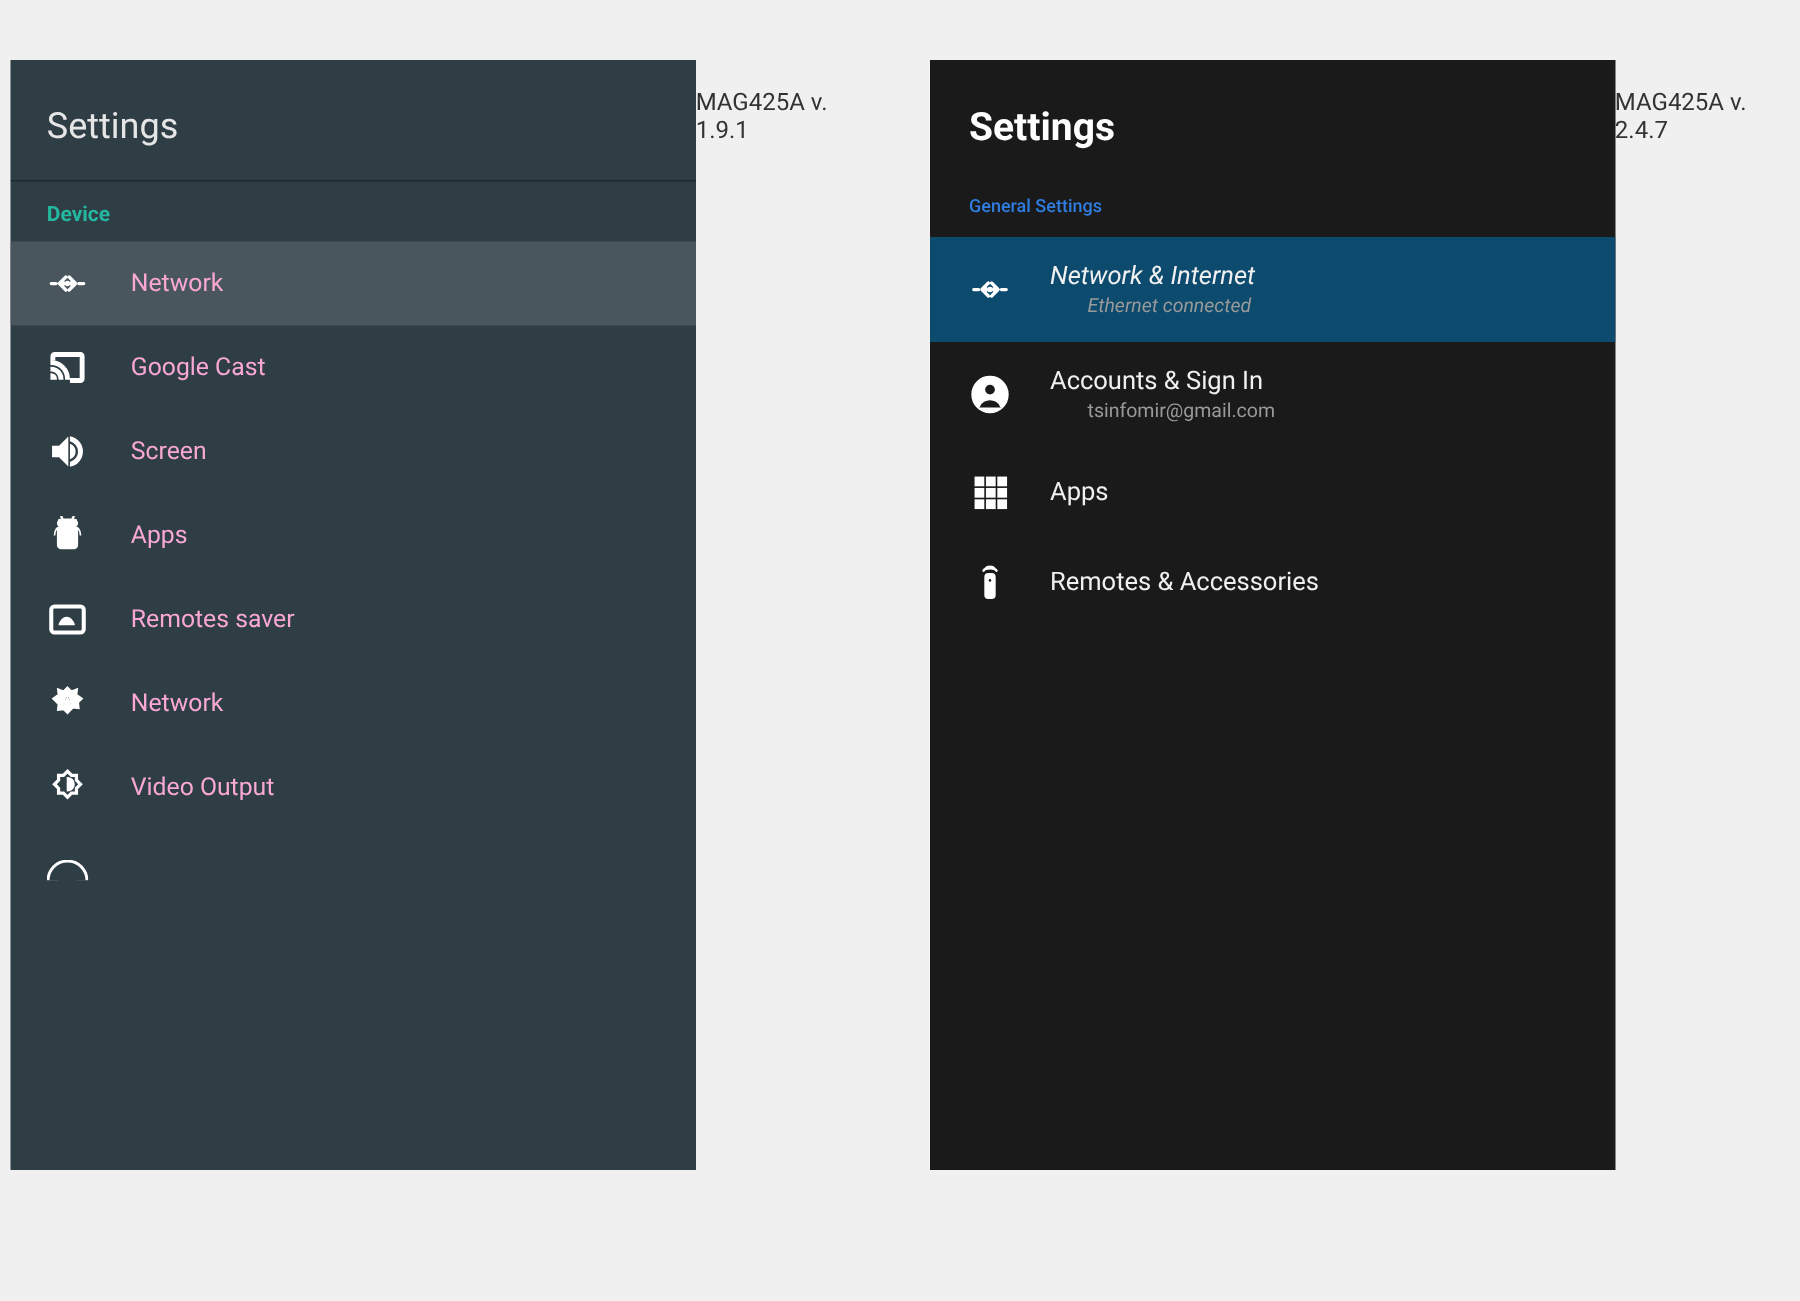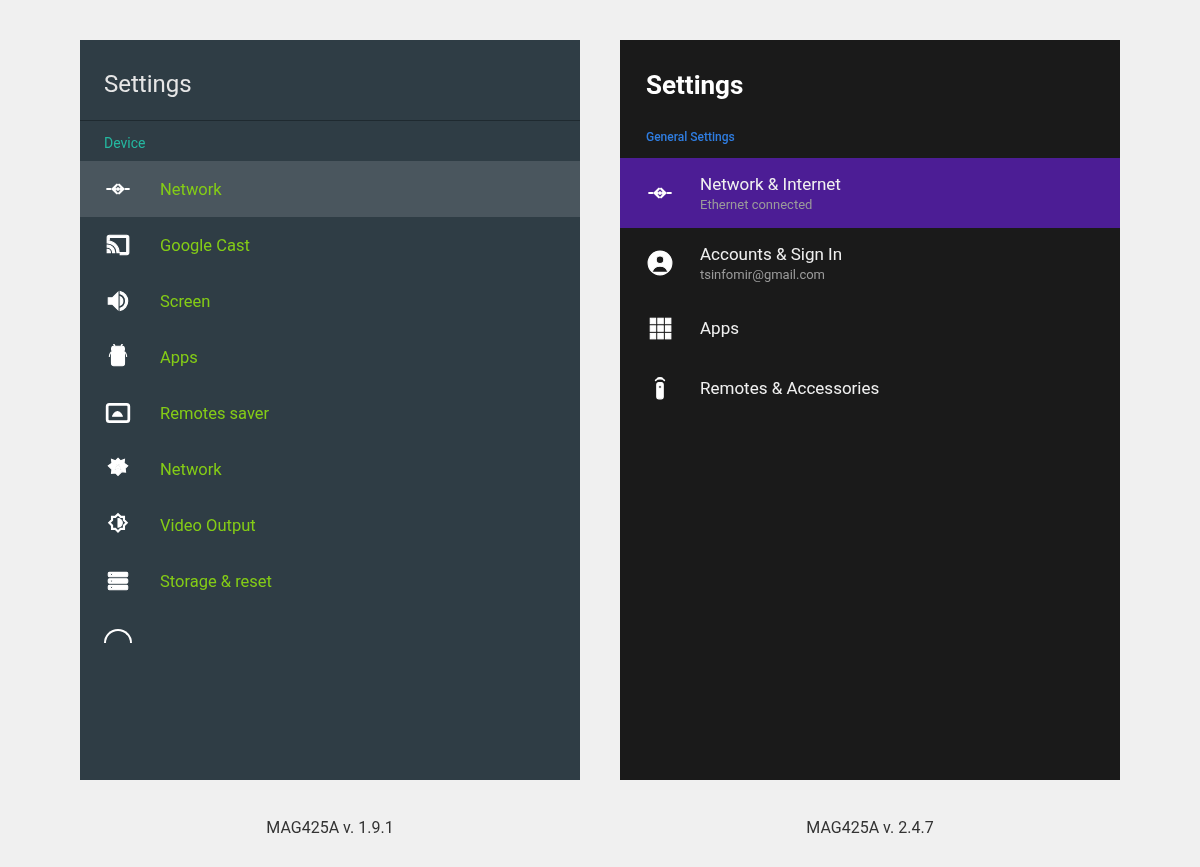--- a/index.html
+++ b/index.html
@@ -9,23 +9,21 @@
     width: 1200px;
     height: 867px;
     display: flex;
     justify-content: center;
     align-items: flex-start;
     gap: 40px;
     padding: 40px 80px;
   }
   .panel-wrap {
     display: flex;
-    flex-direction: column;
-    align-items: center;
-    gap: 20px;
+    flex-direction: row;
   }
   .panel {
     width: 500px;
     height: 740px;
     overflow: hidden;
     position: relative;
   }
   .panel-left { background: #2f3d45; }
   .panel-right { background: #1a1a1a; }
   .caption {
@@ -39,27 +37,28 @@
     padding: 30px 24px 22px;
     color: #e6e6e6;
     font-size: 24px;
     font-weight: 400;
     border-bottom: 1px solid #1f2a30;
   }
   .section-l {
     padding: 14px 24px 10px;
     color: #24b8a0;
     font-size: 14px;
+    font-weight: bold;
   }
   .item-l {
     display: flex;
     align-items: center;
     gap: 28px;
     padding: 14px 24px;
-    color: #84cc16;
+    color: #f9a8d4;
     font-size: 16.5px;
     cursor: pointer;
   }
   .item-l.selected { background: #4a565e; }
   .icon-l {
     width: 28px;
     height: 28px;
     display: flex;
     align-items: center;
     justify-content: center;
@@ -82,25 +81,26 @@
   }
   .item-r {
     display: flex;
     align-items: center;
     gap: 26px;
     padding: 16px 26px;
     color: #f0f0f0;
     font-size: 17px;
     cursor: pointer;
   }
-  .item-r.selected { background: #4c1d95; }
+  .item-r.selected { background: #0c4a6e; font-style: italic; }
   .item-r .sub {
     font-size: 13px;
     color: #9a9a9a;
     margin-top: 3px;
+    margin-left: 25px;
   }
   .item-r .txt { display: flex; flex-direction: column; }
   .icon-r {
     width: 28px;
     height: 28px;
     display: flex;
     align-items: center;
     justify-content: center;
     flex: 0 0 28px;
   }
@@ -190,33 +190,20 @@
     <div class="item-l">
       <span class="icon-l">
         <svg viewBox="0 0 24 24">
             <path d="M12 2l2.5 2.5h3v3L20 10l-2.5 2.5v3h-3L12 18l-2.5-2.5h-3v-3L4 10l2.5-2.5v-3h3L12 2z" fill="none" stroke="#fff" stroke-width="2"></path>
             <path d="M12 6v8a4 4 0 0 0 0-8z" fill="#fff"></path>
           </svg>
       </span>
       <span>Video Output</span>
     </div>
 
-    <div class="item-l">
-      <span class="icon-l">
-        <svg viewBox="0 0 24 24">
-            <rect x="3" y="4" width="18" height="4" rx="1"></rect>
-            <rect x="3" y="10" width="18" height="4" rx="1"></rect>
-            <rect x="3" y="16" width="18" height="4" rx="1"></rect>
-            <circle cx="6" cy="6" r="1" fill="#2f3d45"></circle>
-            <circle cx="6" cy="12" r="1" fill="#2f3d45"></circle>
-            <circle cx="6" cy="18" r="1" fill="#2f3d45"></circle>
-          </svg>
-      </span>
-      <span>Storage &amp; reset</span>
-    </div>
 
     <div class="item-l" style="padding-top:6px;padding-bottom:0;">
       <span class="icon-l">
         <div class="partial-circle"></div>
       </span>
     </div>
   </div>
   <div class="caption">MAG425A v. 1.9.1</div>
 </div>
 

